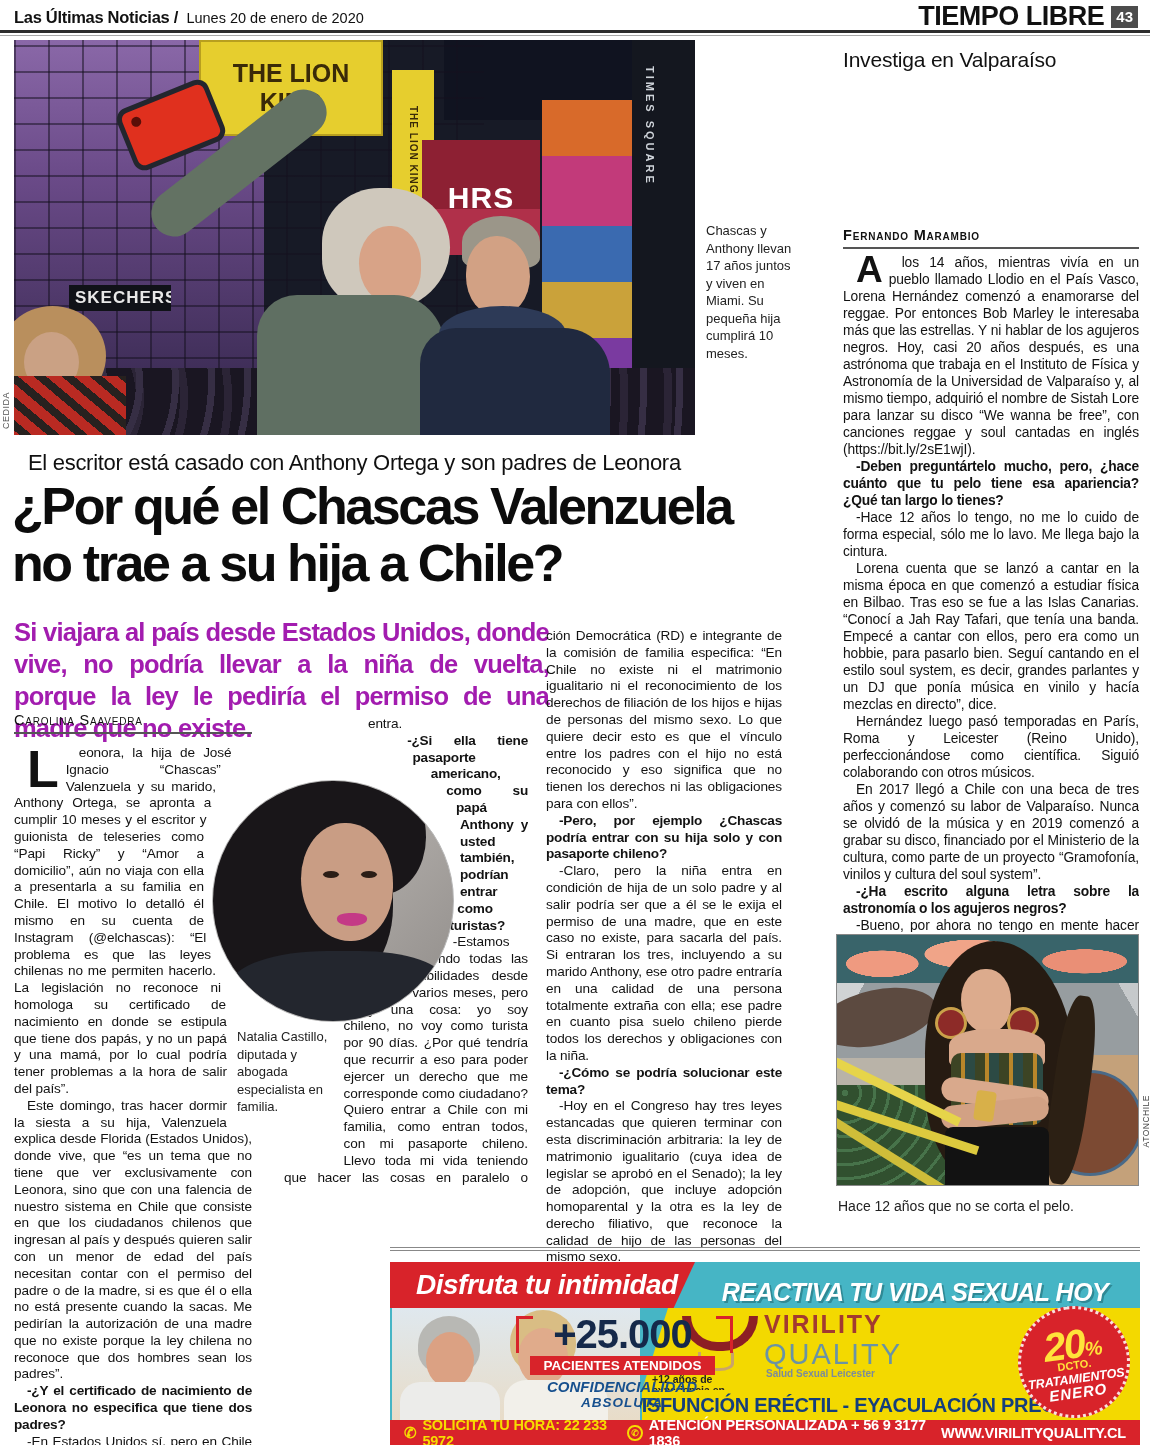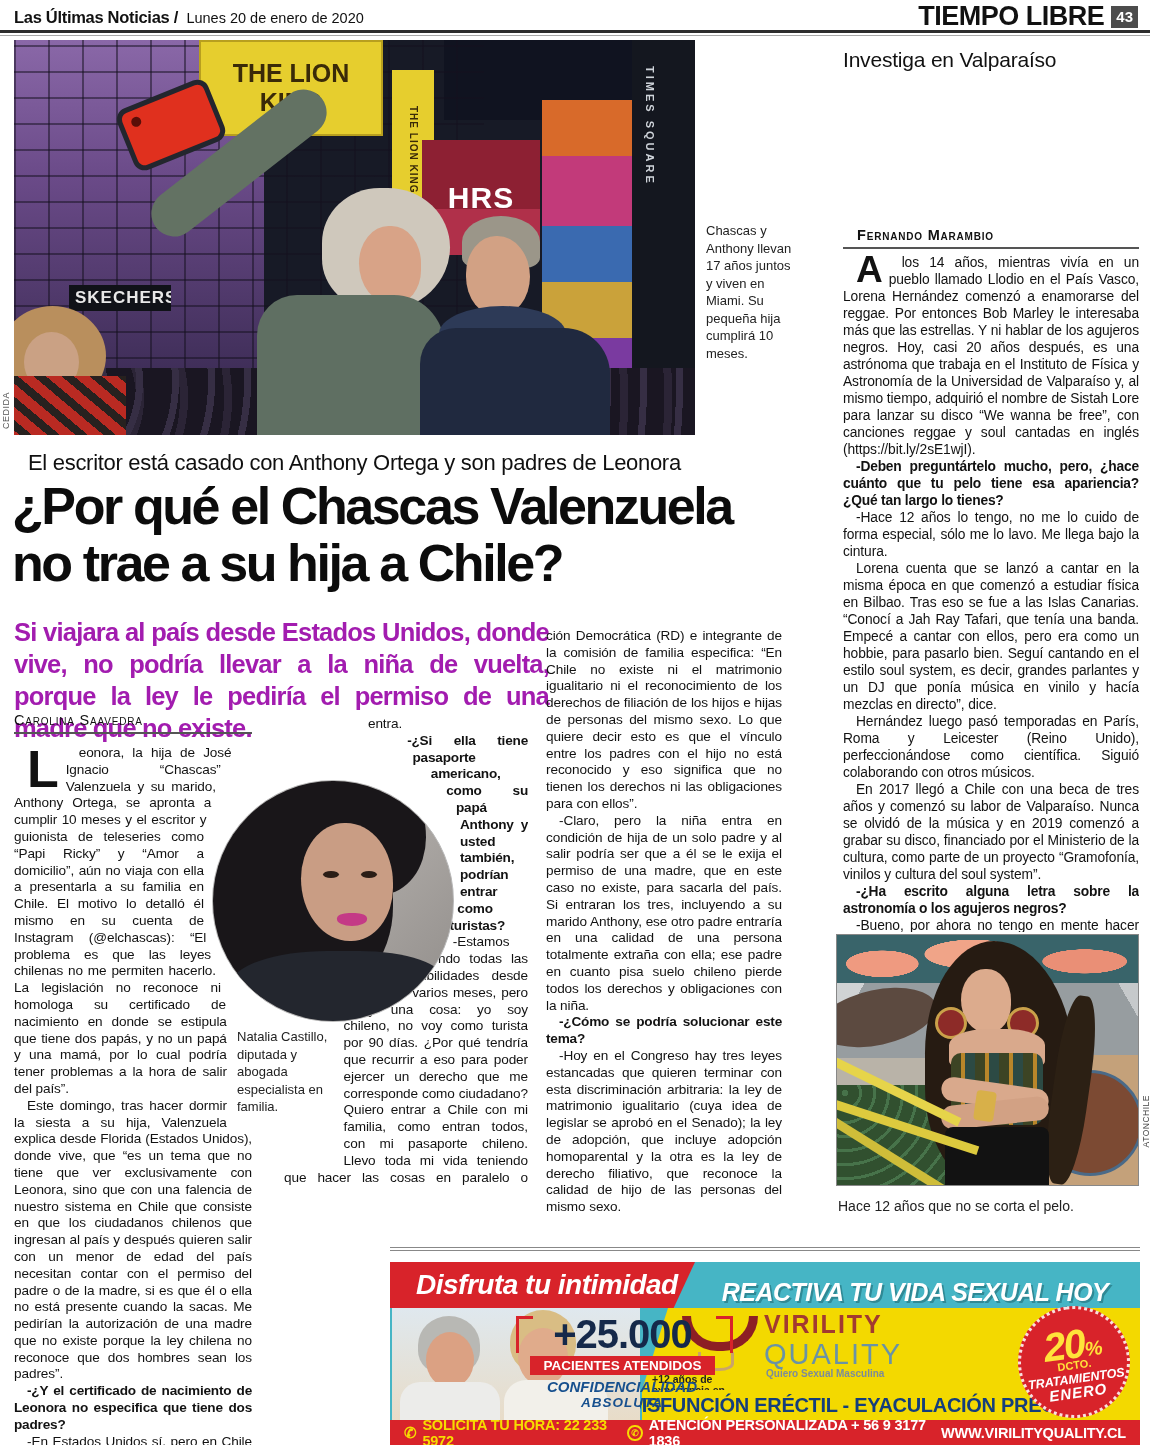--- a/index.html
+++ b/index.html
@@ -94,21 +94,21 @@
   .nc-eyeR{left:148px;top:90px;}
   .nc-lips{left:124px;top:132px;width:30px;height:13px;background:#c43a86;border-radius:40% 40% 50% 50%;}
   .nc-body{left:18px;top:170px;width:214px;height:75px;background:#23262e;border-radius:45% 40% 0 0;}
   .nc-caption{position:absolute;left:237px;top:1028px;width:96px;background:#fff;font-size:13px;
       line-height:17.5px;color:#222;z-index:3;}
 
   
   .r-kicker{position:absolute;left:843px;top:48px;font-size:21px;letter-spacing:-0.2px;}
   .r-headline{position:absolute;left:841px;top:82px;}
   .r-hl-line{font-size:38px;line-height:43px;font-weight:700;letter-spacing:-1.2px;color:#0c0c0c;}
-  .r-byline{position:absolute;left:843px;top:227px;font-variant:small-caps;font-weight:600;font-size:14.5px;letter-spacing:.8px;margin-left:14px;}
+  .r-byline{position:absolute;left:843px;top:227px;font-variant:small-caps;font-weight:600;font-size:14.5px;letter-spacing:.8px;}
   .r-byline-rule{position:absolute;left:843px;top:247px;width:296px;height:2px;background:#555;}
   .r-body{left:843px;top:254px;width:296px;height:678px;}
   .tight{font-size:13.8px;line-height:17px;}
   .tight .para{text-indent:0;}
   .tight .dropcap::first-letter{font-size:37px;line-height:30px;padding:1px 6px 0 0;}
 
   
   .photo-sistah{position:absolute;left:836px;top:934px;width:303px;height:252px;box-sizing:border-box;
       border:1px solid #888;background:#b9b3a8;overflow:hidden;}
   .photo-sistah > div{position:absolute;}
@@ -269,20 +269,21 @@
       <p class="para p">-En Estados Unidos sí, pero en Chile el certificado no se puede homologar porque no existe la figura legal padre-padre. No tengo cómo ha-</p>
     </div>
   <div class="col col2">
     <div class="col2-float"></div>
   <p class="para cont">entra.</p>
       <p class="para q">-¿Si ella tiene pasaporte americano, como su papá Anthony y usted también, podrían entrar como turistas?</p>
       <p class="para p">-Estamos viendo todas las posibilidades desde hace varios meses, pero hay una cosa: yo soy chileno, no voy como turista por 90 días. ¿Por qué tendría que recurrir a eso para poder ejercer un derecho que me corresponde como ciudadano? Quiero entrar a Chile con mi familia, como entran todos, con mi pasaporte chileno. Llevo toda mi vida teniendo que hacer las cosas en paralelo o buscando otras formas para realizarlas.</p>
     </div>
   <div class="col col3">
       <p class="para cont">ción Democrática (RD) e integrante de la comisión de familia especifica: “En Chile no existe ni el matrimonio igualitario ni el reconocimiento de los derechos de filiación de los hijos e hijas de personas del mismo sexo. Lo que quiere decir esto es que el vínculo entre los padres con el hijo no está reconocido y eso significa que no tienen los derechos ni las obligaciones para con ellos”.</p>
+      <p class="para q">-Pero, por ejemplo ¿Chascas podría entrar con su hija solo y con pasaporte chileno?</p>
       <p class="para p">-Claro, pero la niña entra en condición de hija de un solo padre y al salir podría ser que a él se le exija el permiso de una madre, que en este caso no existe, para sacarla del país. Si entraran los tres, incluyendo a su marido Anthony, ese otro padre entraría en una calidad de una persona totalmente extraña con ella; ese padre en cuanto pisa suelo chileno pierde todos los derechos y obligaciones con la niña.</p>
       <p class="para q">-¿Cómo se podría solucionar este tema?</p>
       <p class="para p">-Hoy en el Congreso hay tres leyes estancadas que quieren terminar con esta discriminación arbitraria: la ley de matrimonio igualitario (cuya idea de legislar se aprobó en el Senado); la ley de adopción, que incluye adopción homoparental y la otra es la ley de derecho filiativo, que reconoce la calidad de hijo de las personas del mismo sexo.</p>
     </div>
 
   <div class="nc">
     <div class="nc-hair"></div>
     <div class="nc-hair2"></div>
     <div class="nc-face"></div>
     <div class="nc-eye nc-eyeL"></div>
@@ -341,21 +342,21 @@
       <div class="cp-hairW"></div>
       <div class="cp-faceW"></div>
       <div class="cp-bodyM"></div>
       <div class="cp-bodyW"></div>
     </div>
     <div class="ad-panel">
       <div class="bull-horns"></div>
       <div class="bull-body"></div>
       <div class="brand1">VIRILITY</div>
       <div class="brand2">QUALITY</div>
-      <div class="brand-tag">Quiero Sexual Masculina</div>
+      <div class="brand-tag">Salud Sexual Leicester</div>
       <div class="ad-exp">+12 años de experiencia en tratamiento integral</div>
     </div>
     <div class="brk brk-l"></div>
     <div class="brk brk-r"></div>
     <div class="ad-num-block">+25.000</div>
     <div class="ad-patients">PACIENTES ATENDIDOS</div>
     <div class="ad-conf">
       <div class="c1">CONFIDENCIALIDAD</div>
       <div class="c2">ABSOLUTA</div>
     </div>

